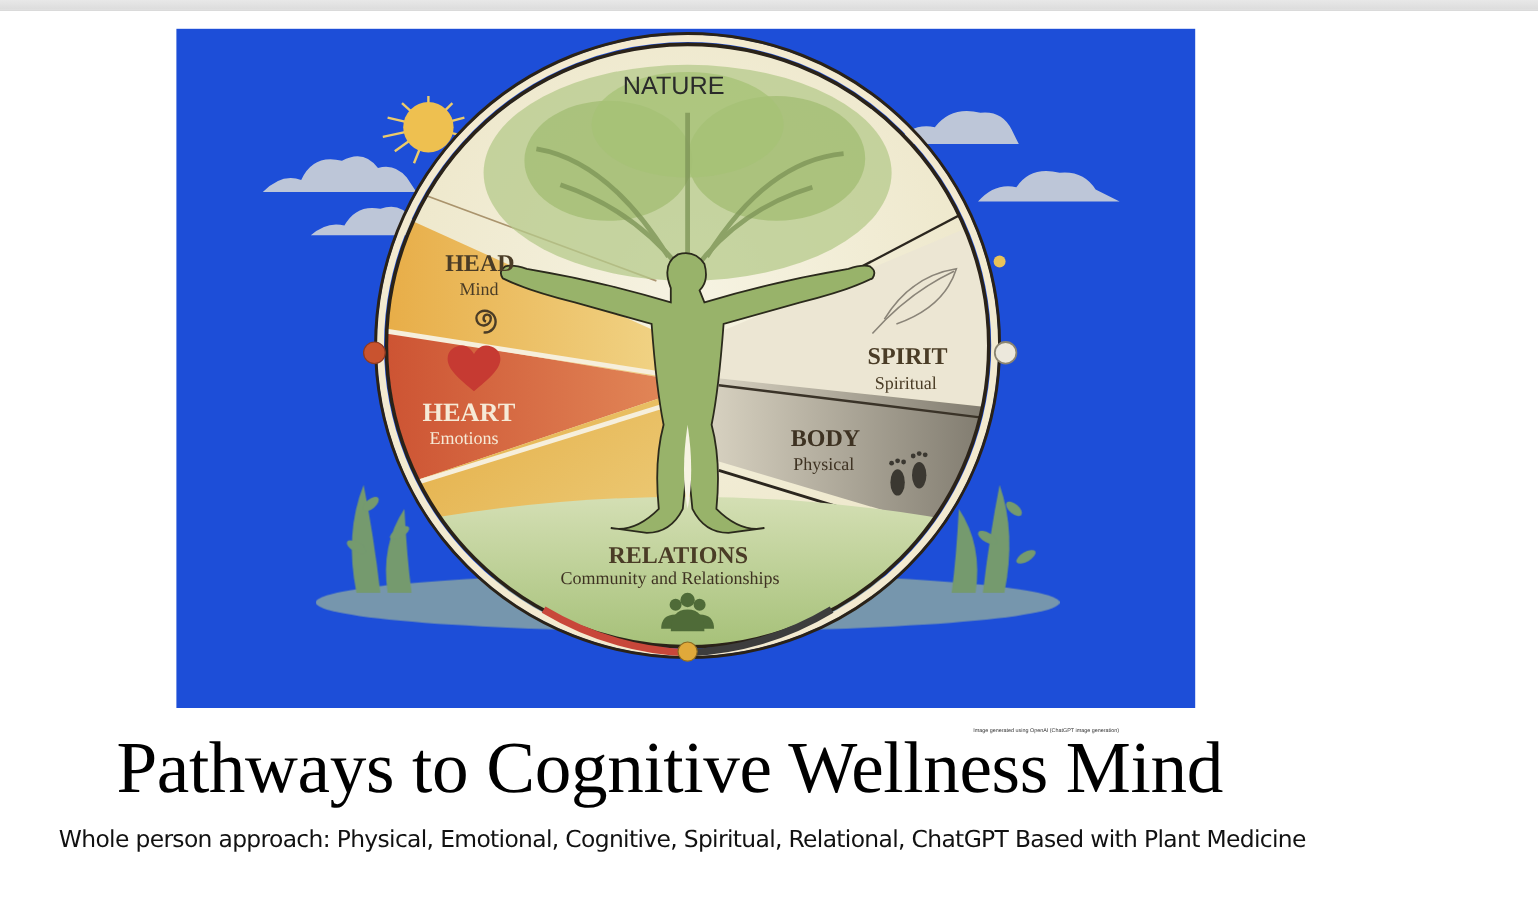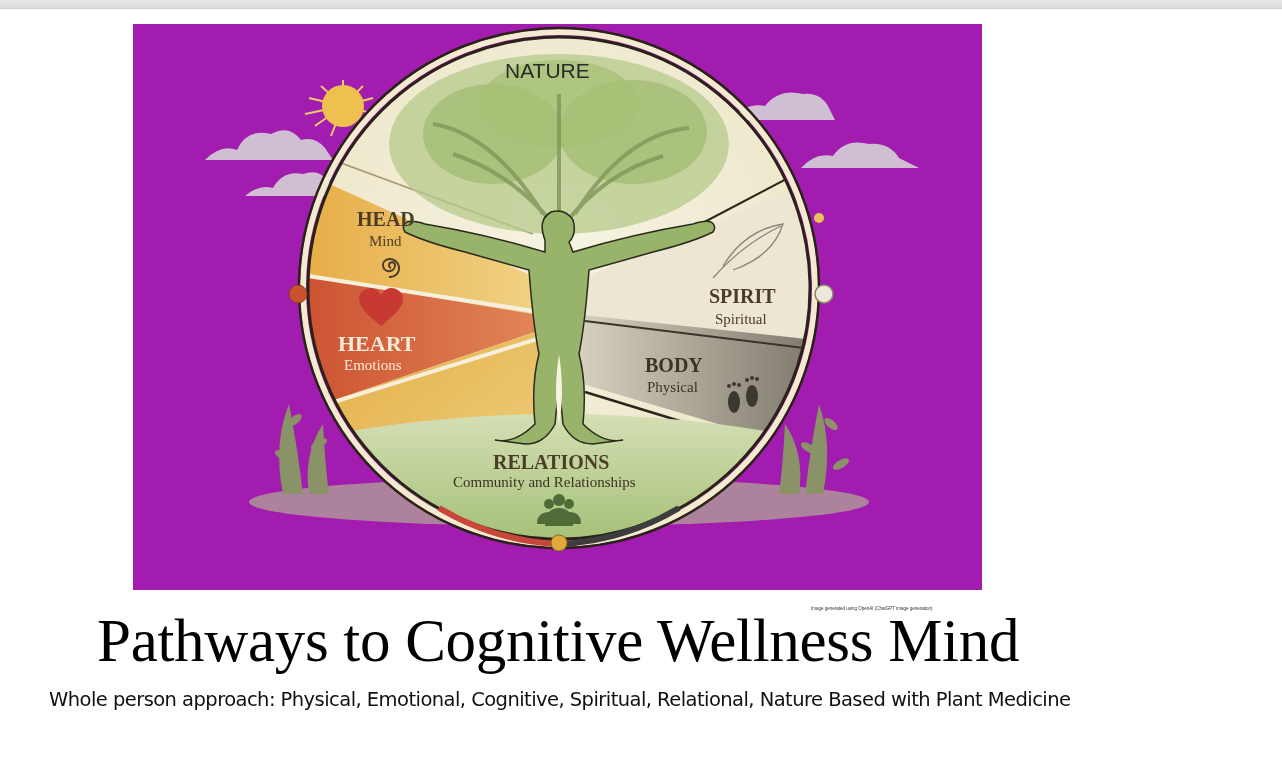--- a/index.html
+++ b/index.html
@@ -7,22 +7,22 @@
       width: 1282px; height: 758px; position: relative; overflow: hidden;
       background: #ffffff;
       font-family: "Liberation Sans", sans-serif;
     }
     .topbar {
       position: absolute; left: 0; top: 0; width: 1282px; height: 8px;
       background: linear-gradient(#e8e8e8, #dcdcdc);
       border-bottom: 1px solid #d2d2d2;
     }
     .illustration {
-      position: absolute; left: 133px; top: 24px; width: 849px; height: 566px;
-      background: #a21caf;
+      position: absolute; left: 147px; top: 24px; width: 849px; height: 566px;
+      background: #1d4ed8;
     }
     .illustration svg { display: block; }
     .credit {
       position: absolute; left: 811px; top: 606px;
       font-family: "Liberation Sans", sans-serif;
       font-size: 4.5px; color: #333; white-space: nowrap;
     }
     .title {
       position: absolute; left: 97px; top: 604px; width: 970px;
       font-family: "Liberation Serif", serif;
@@ -211,13 +211,13 @@
       <circle cx="426" cy="476" r="6"></circle>
       <path d="M404 500 Q404 488 416 488 Q428 488 428 500 Z"></path>
       <path d="M424 500 Q424 488 436 488 Q448 488 448 500 Z"></path>
       <path d="M412 502 Q412 484 426 484 Q440 484 440 502 Z"></path>
     </g>
   </svg>
 </div>
 
 <div class="credit">Image generated using OpenAI (ChatGPT image generation)</div>
 <div class="title">Pathways to Cognitive Wellness Mind</div>
-<div class="subtitle">Whole person approach: Physical, Emotional, Cognitive, Spiritual, Relational, Nature Based with Plant Medicine</div>
+<div class="subtitle">Whole person approach: Physical, Emotional, Cognitive, Spiritual, Relational, ChatGPT Based with Plant Medicine</div>
 
 </body></html>

